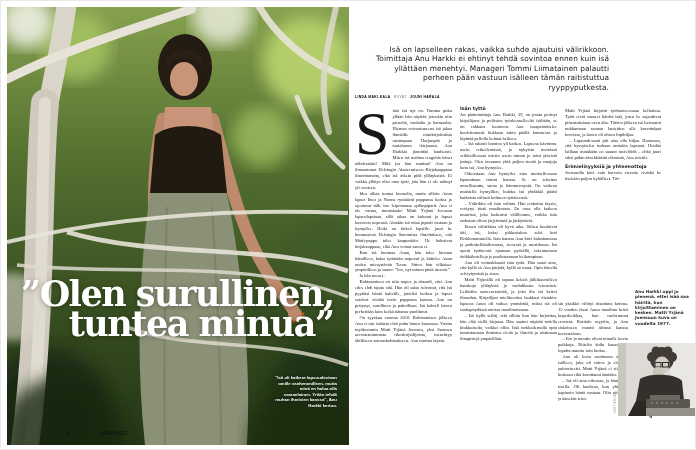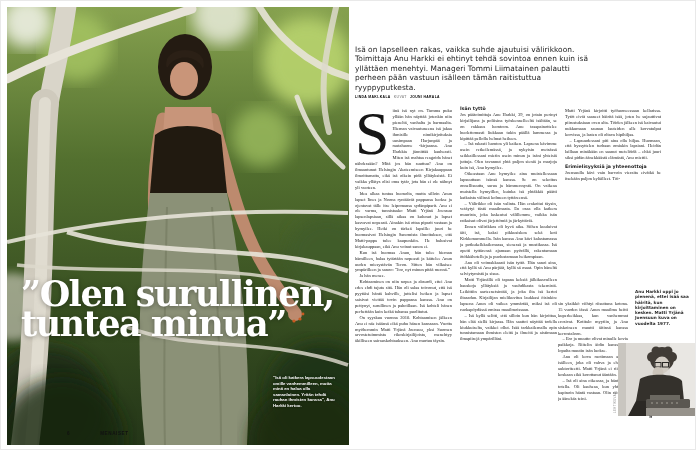--- a/index.html
+++ b/index.html
@@ -1,28 +1,28 @@
 <!DOCTYPE html>
 <html lang="fi"><head>
 <meta charset="utf-8">
 <style>
   html,body{margin:0;padding:0;background:#fff;}
   #stage{position:relative;width:696px;height:450px;background:#ffffff;overflow:hidden;border:1px solid #e9e9e9;box-sizing:border-box;font-family:"Liberation Sans",sans-serif;}
   
-  #left-page{position:absolute;left:6px;top:6px;width:342px;height:438px;overflow:hidden;}
+  #left-page{position:absolute;left:6px;top:6px;width:342px;height:438px;overflow:hidden;text-align:right;}
   #left-page svg{display:block;}
   .headline{position:absolute;left:14px;top:272px;color:#ffffff;font-family:"DejaVu Serif","Liberation Serif",serif;font-weight:700;font-size:35px;line-height:30px;letter-spacing:-1.5px;text-shadow:0 1px 5px rgba(0,0,0,.35);}
   .headline .hl2{padding-left:4px;display:block;}
   .headline .hl3{padding-left:0;display:block;}
   .photo-caption-left{position:absolute;left:266px;top:368px;width:64px;color:#fff;font-size:4.3px;line-height:5.6px;font-weight:700;text-shadow:0 0 2px rgba(0,0,0,.5);}
   .footer{position:absolute;font-size:4.6px;font-weight:700;letter-spacing:.6px;color:#111;}
   #footer-left{left:60px;top:424px;display:flex;gap:30px;}
   
   #right-page{position:absolute;left:348px;top:0;width:348px;height:450px;background:#fff;}
-  .intro{position:absolute;left:6px;top:44px;width:238px;font-size:7.4px;line-height:9.4px;color:#1d1d1d;font-family:"DejaVu Sans","Liberation Sans",sans-serif;letter-spacing:.05px;}
+  .intro{position:absolute;left:22px;top:44px;width:238px;font-size:7.4px;line-height:9.4px;color:#1d1d1d;font-family:"DejaVu Sans","Liberation Sans",sans-serif;letter-spacing:.05px;text-align:right;}
   .byline{position:absolute;left:6px;top:94px;font-size:3.4px;font-weight:700;letter-spacing:.35px;color:#000;}
   .byline .lite{color:#9a9a9a;padding:0 2px;}
   .bodycol{position:absolute;font-family:"Liberation Serif",serif;font-size:4.5px;line-height:5.9px;color:#1b1b1b;overflow:hidden;text-align:justify;}
   .bodycol p{margin:0;}
   .bodycol p.ind{text-indent:4.5px;}
   #col1{left:6px;top:107px;width:97px;height:312px;}
   #col2{left:111px;top:105px;width:97px;height:320px;}
   #col3top{left:216px;top:107px;width:96px;height:106px;}
   #col3bottom{left:209px;top:300px;width:70px;height:130px;}
   .subhead{font-family:"DejaVu Sans","Liberation Sans",sans-serif;font-weight:700;font-size:4.7px;margin:0 0 1px 0;text-align:left;}

